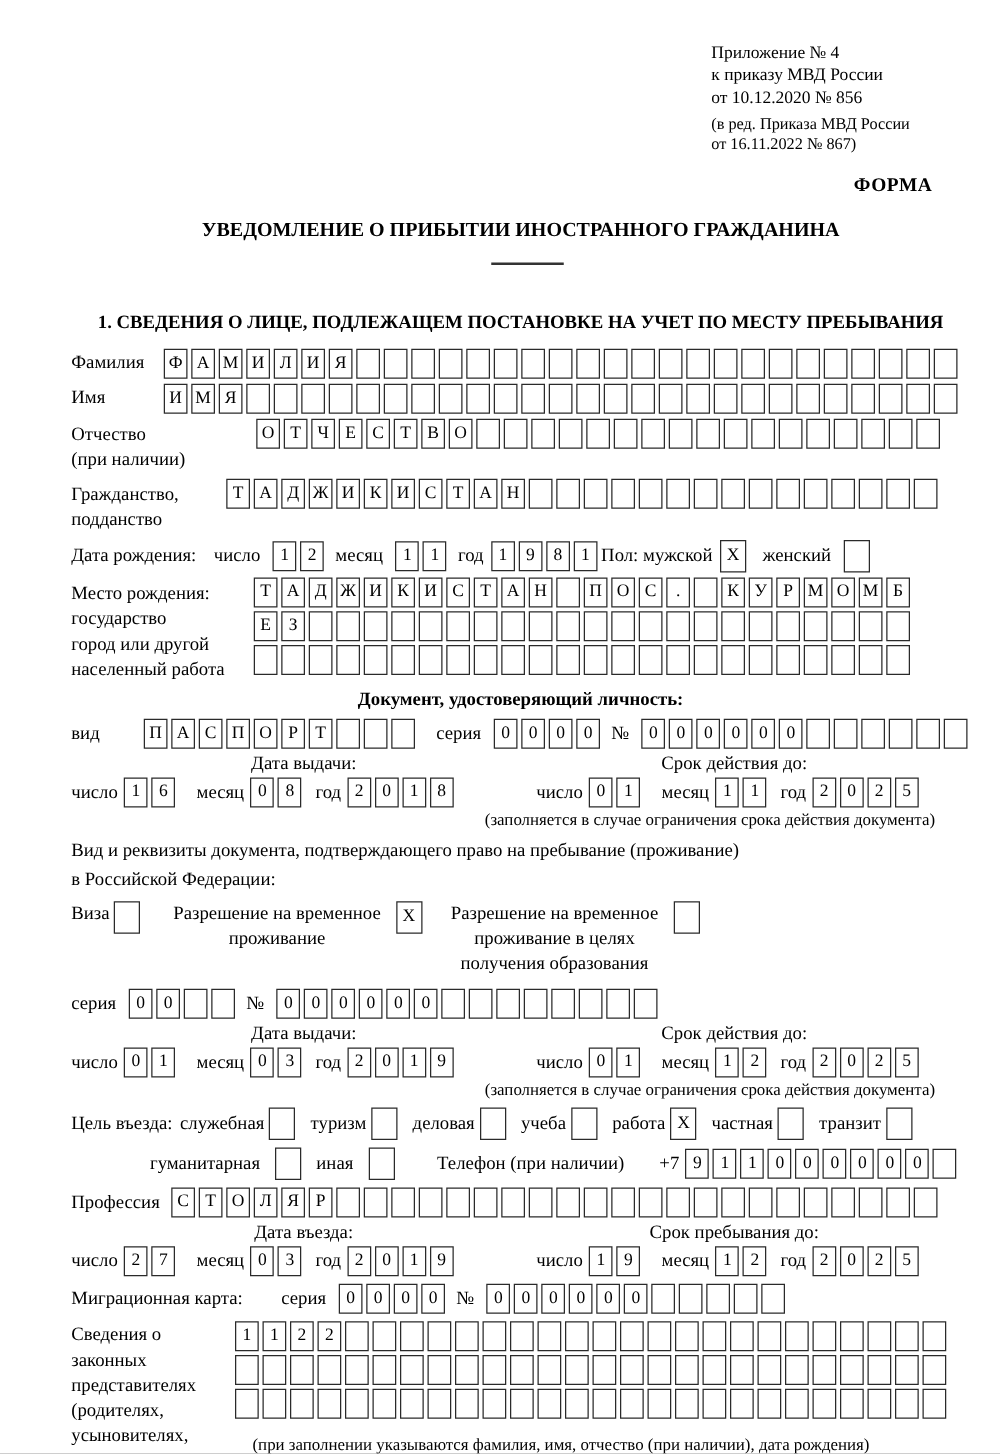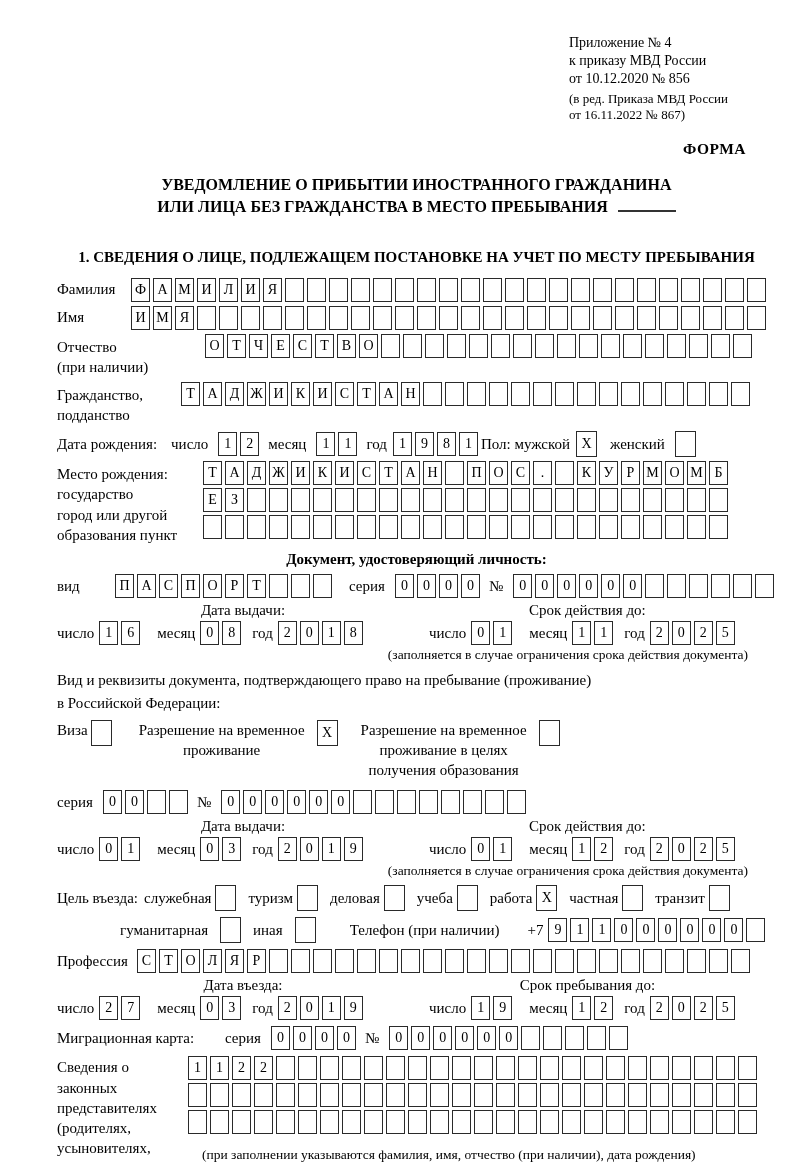--- a/index.html
+++ b/index.html
@@ -65,21 +65,21 @@
     <div class="sub">
       <div>(в ред. Приказа МВД России</div>
       <div>от 16.11.2022 № 867)</div>
     </div>
   </div>
 
   <div class="forma">ФОРМА</div>
 
   <div class="title">
     <div>УВЕДОМЛЕНИЕ О ПРИБЫТИИ ИНОСТРАННОГО ГРАЖДАНИНА</div>
-    <div><span>ИЛИ ЛИЦА БЕЗ ГРАЖДАНСТВА В МЕСТО ПРЕБЫВАНИЯ</span><span class="uline"></span></div>
+    <div><span class="uline"></span></div>
   </div>
 
   <div class="sect">1. СВЕДЕНИЯ О ЛИЦЕ, ПОДЛЕЖАЩЕМ ПОСТАНОВКЕ НА УЧЕТ ПО МЕСТУ ПРЕБЫВАНИЯ</div>
 
   <div class="frow">
     <div class="lbl w74">Фамилия</div>
     <div class="cells">
         <span class="cell">Ф</span>
         <span class="cell">А</span>
         <span class="cell">М</span>
@@ -243,21 +243,21 @@
     <span class="cells cb gap10">
         <span class="cell"></span>
       </span>
   </div>
 
   <div class="frow">
     <div class="lblcol w146">
       <span>Место рождения:</span>
       <span>государство</span>
       <span>город или другой</span>
-      <span>образования пункт</span>
+      <span>населенный работа</span>
     </div>
     <div class="cellrows">
       <div class="cells">
           <span class="cell">Т</span>
           <span class="cell">А</span>
           <span class="cell">Д</span>
           <span class="cell">Ж</span>
           <span class="cell">И</span>
           <span class="cell">К</span>
           <span class="cell">И</span>

